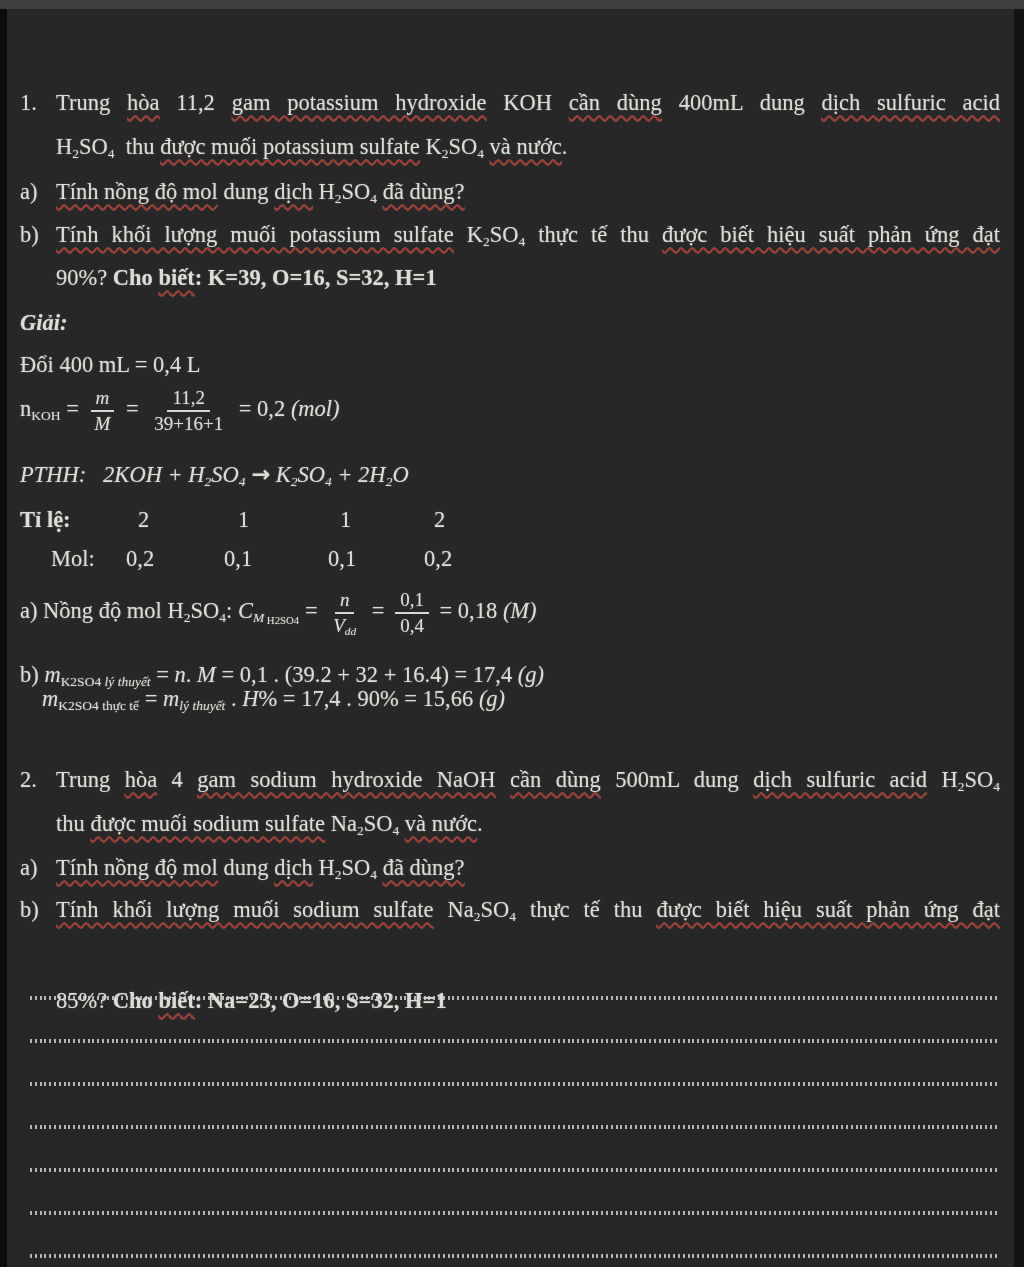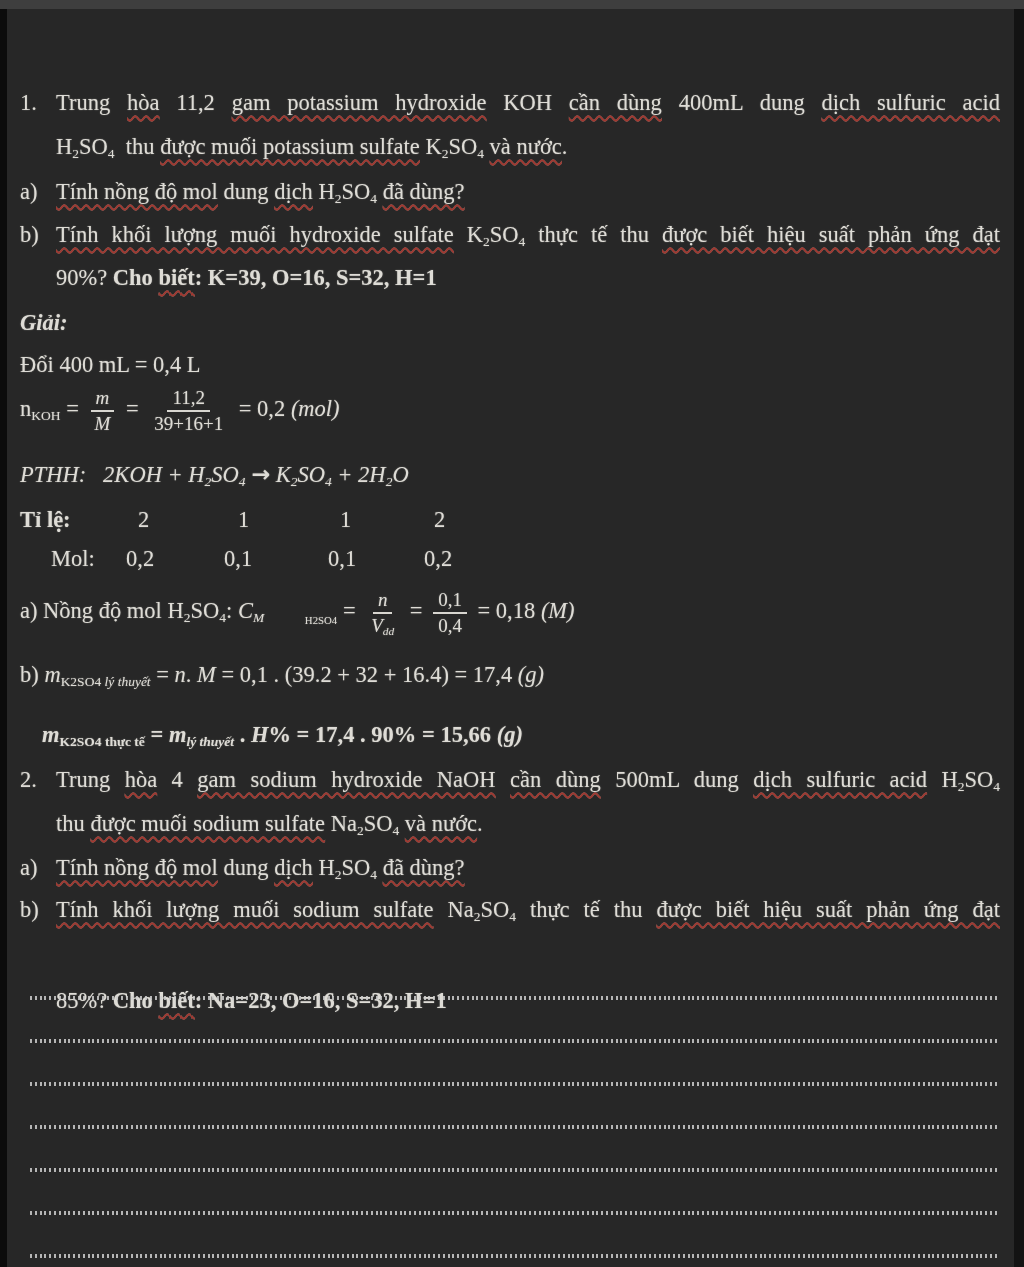--- a/index.html
+++ b/index.html
@@ -23,21 +23,21 @@
     text-decoration-line:underline;
     text-decoration-style:wavy;
     text-decoration-color:#a03830;
     text-decoration-thickness:2px;
     text-underline-offset:5px;
     text-decoration-skip-ink:none;
   }
   .b{font-weight:700;}
   .i{font-style:italic;}
   .sub{font-size:.6em;vertical-align:-.28em;}
-  .sub2{font-size:.48em;vertical-align:-.55em;margin-left:38px;}
+  .sub2{font-size:.48em;vertical-align:-.55em;}
   .cell{display:inline-block;}
   .arrow{font-family:"DejaVu Sans",sans-serif;font-weight:700;}
   .frac{
     display:inline-flex;flex-direction:column;align-items:center;
     vertical-align:middle;margin:0 5px;font-size:19px;line-height:1.25;
   }
   .frac .num{border-bottom:2px solid #d8d6d0;padding:0 5px;display:block;}
   .frac .den{display:block;padding:0 5px;}
   .dotline{
     position:absolute;left:30px;right:24px;height:4px;
@@ -49,21 +49,21 @@
 <body>
 
 <div class="page">
   <div class="topbar"></div>
   <div class="leftstrip"></div>
   <div class="rightstrip"></div>
   <div id="doc">
       <div class="bl just" style="top: 88px;"><span class="marker" style="width: 36px;">1.</span><span>Trung </span><span class="sq">hòa</span><span> 11,2 </span><span class="sq">gam potassium hydroxide</span><span> KOH </span><span class="sq">cần dùng</span><span> 400mL dung </span><span class="sq">dịch sulfuric acid</span></div>
       <div class="bl" style="top: 132px; padding-left: 36px;"><span>H</span><span class="sub">2</span><span>SO</span><span class="sub">4</span><span>&nbsp; thu </span><span class="sq">được muối potassium sulfate</span><span> K</span><span class="sub">2</span><span>SO</span><span class="sub">4</span><span> </span><span class="sq">và nước</span><span>.</span></div>
       <div class="bl" style="top: 177px;"><span class="marker" style="width: 36px;">a)</span><span class="sq">Tính nồng độ mol</span><span> dung </span><span class="sq">dịch</span><span> H</span><span class="sub">2</span><span>SO</span><span class="sub">4</span><span> </span><span class="sq">đã dùng?</span></div>
-      <div class="bl just" style="top: 220px;"><span class="marker" style="width: 36px;">b)</span><span class="sq">Tính khối lượng muối hydroxide sulfate</span><span> K</span><span class="sub">2</span><span>SO</span><span class="sub">4</span><span> thực tế thu </span><span class="sq">được biết hiệu suất phản ứng đạt</span></div>
+      <div class="bl just" style="top: 220px;"><span class="marker" style="width: 36px;">b)</span><span class="sq">Tính khối lượng muối potassium sulfate</span><span> K</span><span class="sub">2</span><span>SO</span><span class="sub">4</span><span> thực tế thu </span><span class="sq">được biết hiệu suất phản ứng đạt</span></div>
       <div class="bl" style="top: 263px; padding-left: 36px;"><span>90%? </span><span class="b">Cho </span><span class="b sq">biết</span><span class="b">: K=39, O=16, S=32, H=1</span></div>
       <div class="bl" style="top: 308px;"><span class="b i">Giải:</span></div>
       <div class="bl" style="top: 350px;"><span>Đổi 400 mL = 0,4 L</span></div>
       <div class="bl" style="top: 386px;"><span>n</span><span class="sub">KOH</span><span> = </span><span class="frac">
           <span class="num"><span class="i">m</span></span>
           <span class="den"><span class="i">M</span></span>
         </span><span> = </span><span class="frac">
           <span class="num"><span>11,2</span></span>
           <span class="den"><span>39+16+1</span></span>
         </span><span> = 0,2 </span><span class="i">(mol)</span></div>
@@ -71,21 +71,21 @@
       <div class="bl" style="top: 505px;"><span class="cell" style="min-width: 118px; font-weight: bold;">Tỉ lệ:</span><span class="cell" style="min-width: 100px;">2</span><span class="cell" style="min-width: 102px;">1</span><span class="cell" style="min-width: 94px;">1</span><span>2</span></div>
       <div class="bl" style="top: 544px;"><span class="cell" style="min-width: 106px; text-align: center;">Mol:</span><span class="cell" style="min-width: 98px;">0,2</span><span class="cell" style="min-width: 104px;">0,1</span><span class="cell" style="min-width: 96px;">0,1</span><span>0,2</span></div>
       <div class="bl" style="top: 588px;"><span>a) Nồng độ mol H</span><span class="sub">2</span><span>SO</span><span class="sub">4</span><span>: </span><span class="i">C</span><span class="sub i">M</span><span class="sub2">&nbsp;H2SO4</span><span> = </span><span class="frac">
           <span class="num"><span class="i">n</span></span>
           <span class="den"><span class="i">V</span><span class="sub i">dd</span></span>
         </span><span> = </span><span class="frac">
           <span class="num"><span>0,1</span></span>
           <span class="den"><span>0,4</span></span>
         </span><span> = 0,18 </span><span class="i">(M)</span></div>
       <div class="bl" style="top: 660px;"><span>b) </span><span class="i">m</span><span class="sub">K2SO4 </span><span class="sub i">lý thuyết</span><span> = </span><span class="i">n</span><span>. </span><span class="i">M</span><span> = 0,1 . (39.2 + 32 + 16.4) = 17,4 </span><span class="i">(g)</span></div>
-      <div class="bl" style="top: 720px; padding-left: 22px; font-weight: bold;"><span class="i">m</span><span class="sub">K2SO4 thực tế</span><span> = </span><span class="i">m</span><span class="sub i">lý thuyết</span><span> . </span><span class="i">H</span><span>% = 17,4 . 90% = 15,66 </span><span class="i">(g)</span></div>
+      <div class="bl" style="top: 684px; padding-left: 22px;"><span class="i">m</span><span class="sub">K2SO4 thực tế</span><span> = </span><span class="i">m</span><span class="sub i">lý thuyết</span><span> . </span><span class="i">H</span><span>% = 17,4 . 90% = 15,66 </span><span class="i">(g)</span></div>
       <div class="bl just" style="top: 765px;"><span class="marker" style="width: 36px;">2.</span><span>Trung </span><span class="sq">hòa</span><span> 4 </span><span class="sq">gam sodium hydroxide NaOH</span><span> </span><span class="sq">cần dùng</span><span> 500mL dung </span><span class="sq">dịch sulfuric acid</span><span> H</span><span class="sub">2</span><span>SO</span><span class="sub">4</span></div>
       <div class="bl" style="top: 809px; padding-left: 36px;"><span>thu </span><span class="sq">được muối sodium sulfate</span><span> Na</span><span class="sub">2</span><span>SO</span><span class="sub">4</span><span> </span><span class="sq">và nước</span><span>.</span></div>
       <div class="bl" style="top: 853px;"><span class="marker" style="width: 36px;">a)</span><span class="sq">Tính nồng độ mol</span><span> dung </span><span class="sq">dịch</span><span> H</span><span class="sub">2</span><span>SO</span><span class="sub">4</span><span> </span><span class="sq">đã dùng?</span></div>
       <div class="bl just" style="top: 895px;"><span class="marker" style="width: 36px;">b)</span><span class="sq">Tính khối lượng muối sodium sulfate</span><span> Na</span><span class="sub">2</span><span>SO</span><span class="sub">4</span><span> thực tế thu </span><span class="sq">được biết hiệu suất phản ứng đạt</span></div>
       <div class="bl" style="top: 986px; padding-left: 36px;"><span>85%? </span><span class="b">Cho </span><span class="b sq">biết</span><span class="b">: Na=23, O=16, S=32, H=1</span></div>
       <div class="dotline" style="top: 996px;"></div>
       <div class="dotline" style="top: 1039px;"></div>
       <div class="dotline" style="top: 1082px;"></div>
       <div class="dotline" style="top: 1125px;"></div>
       <div class="dotline" style="top: 1168px;"></div>

